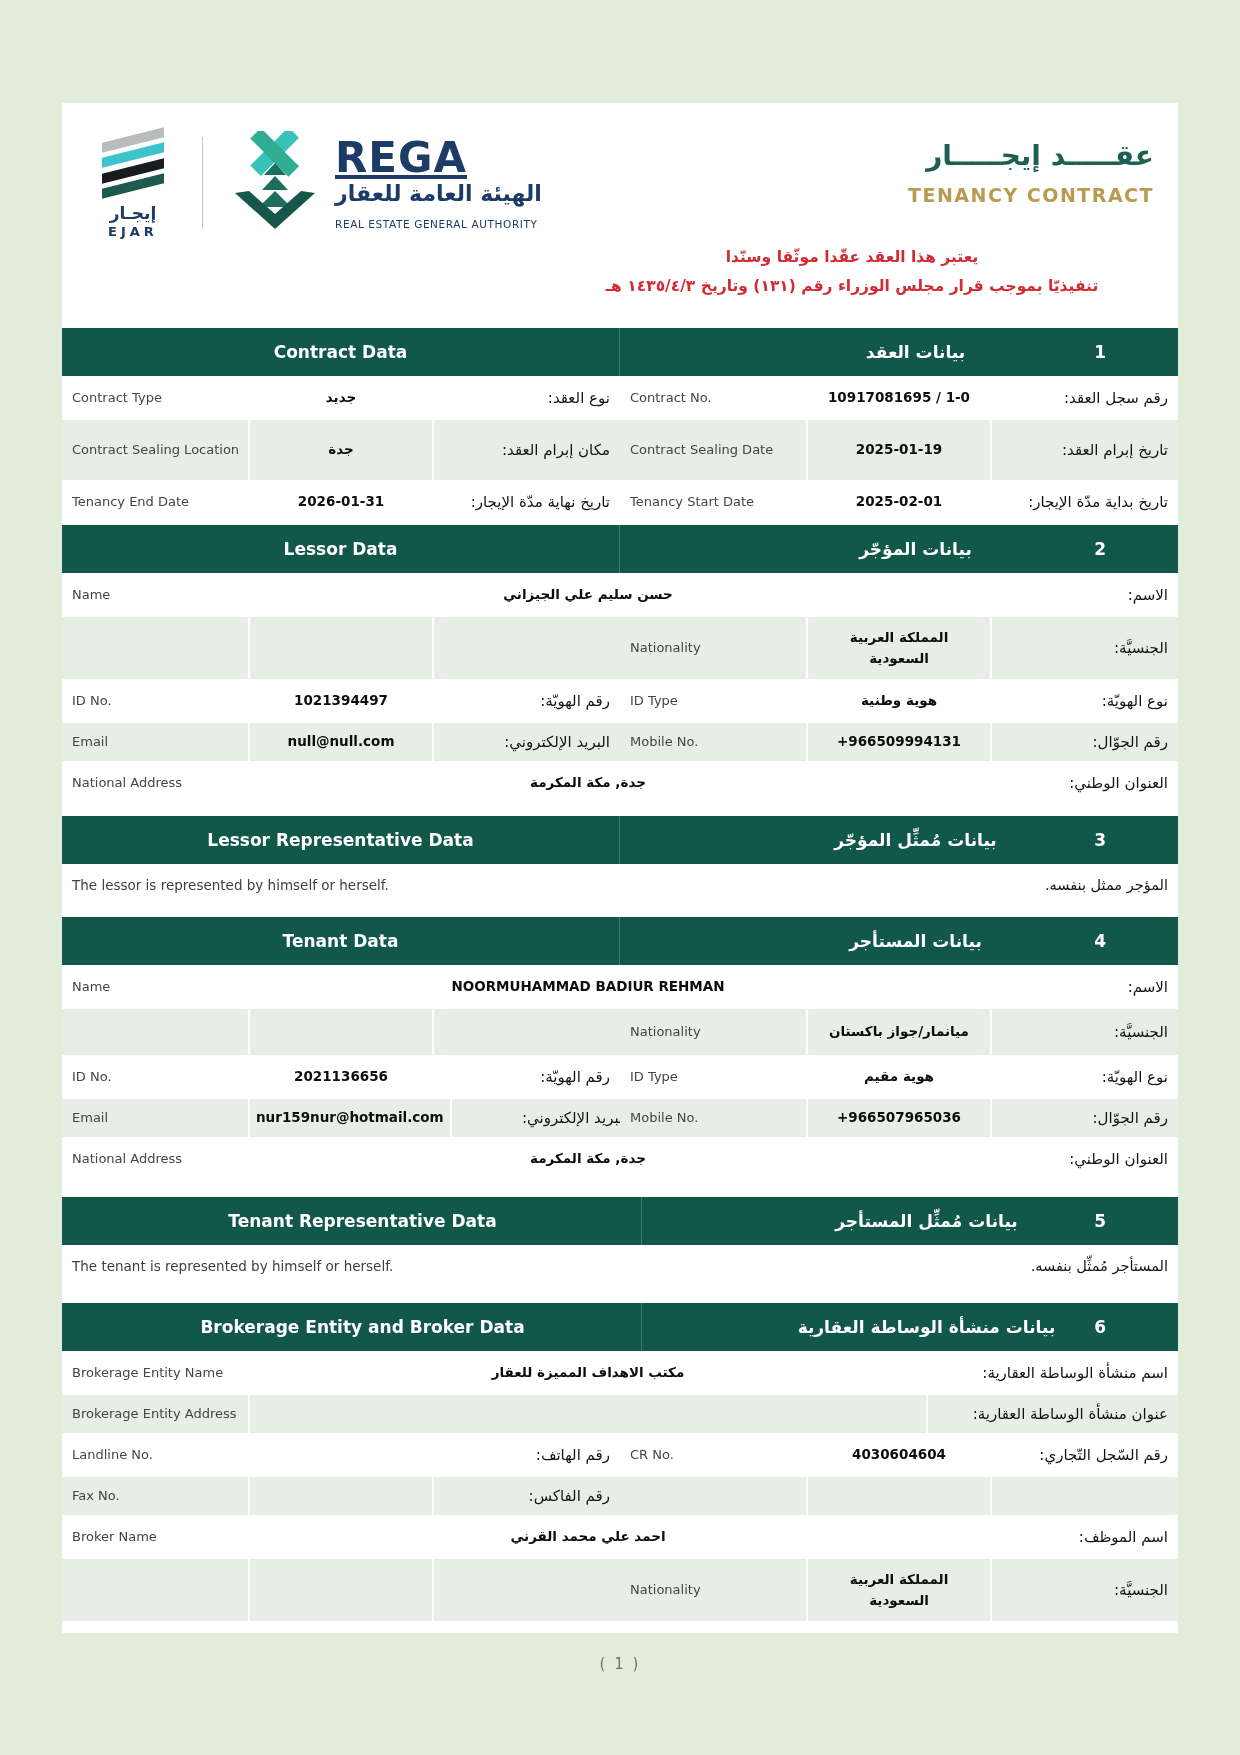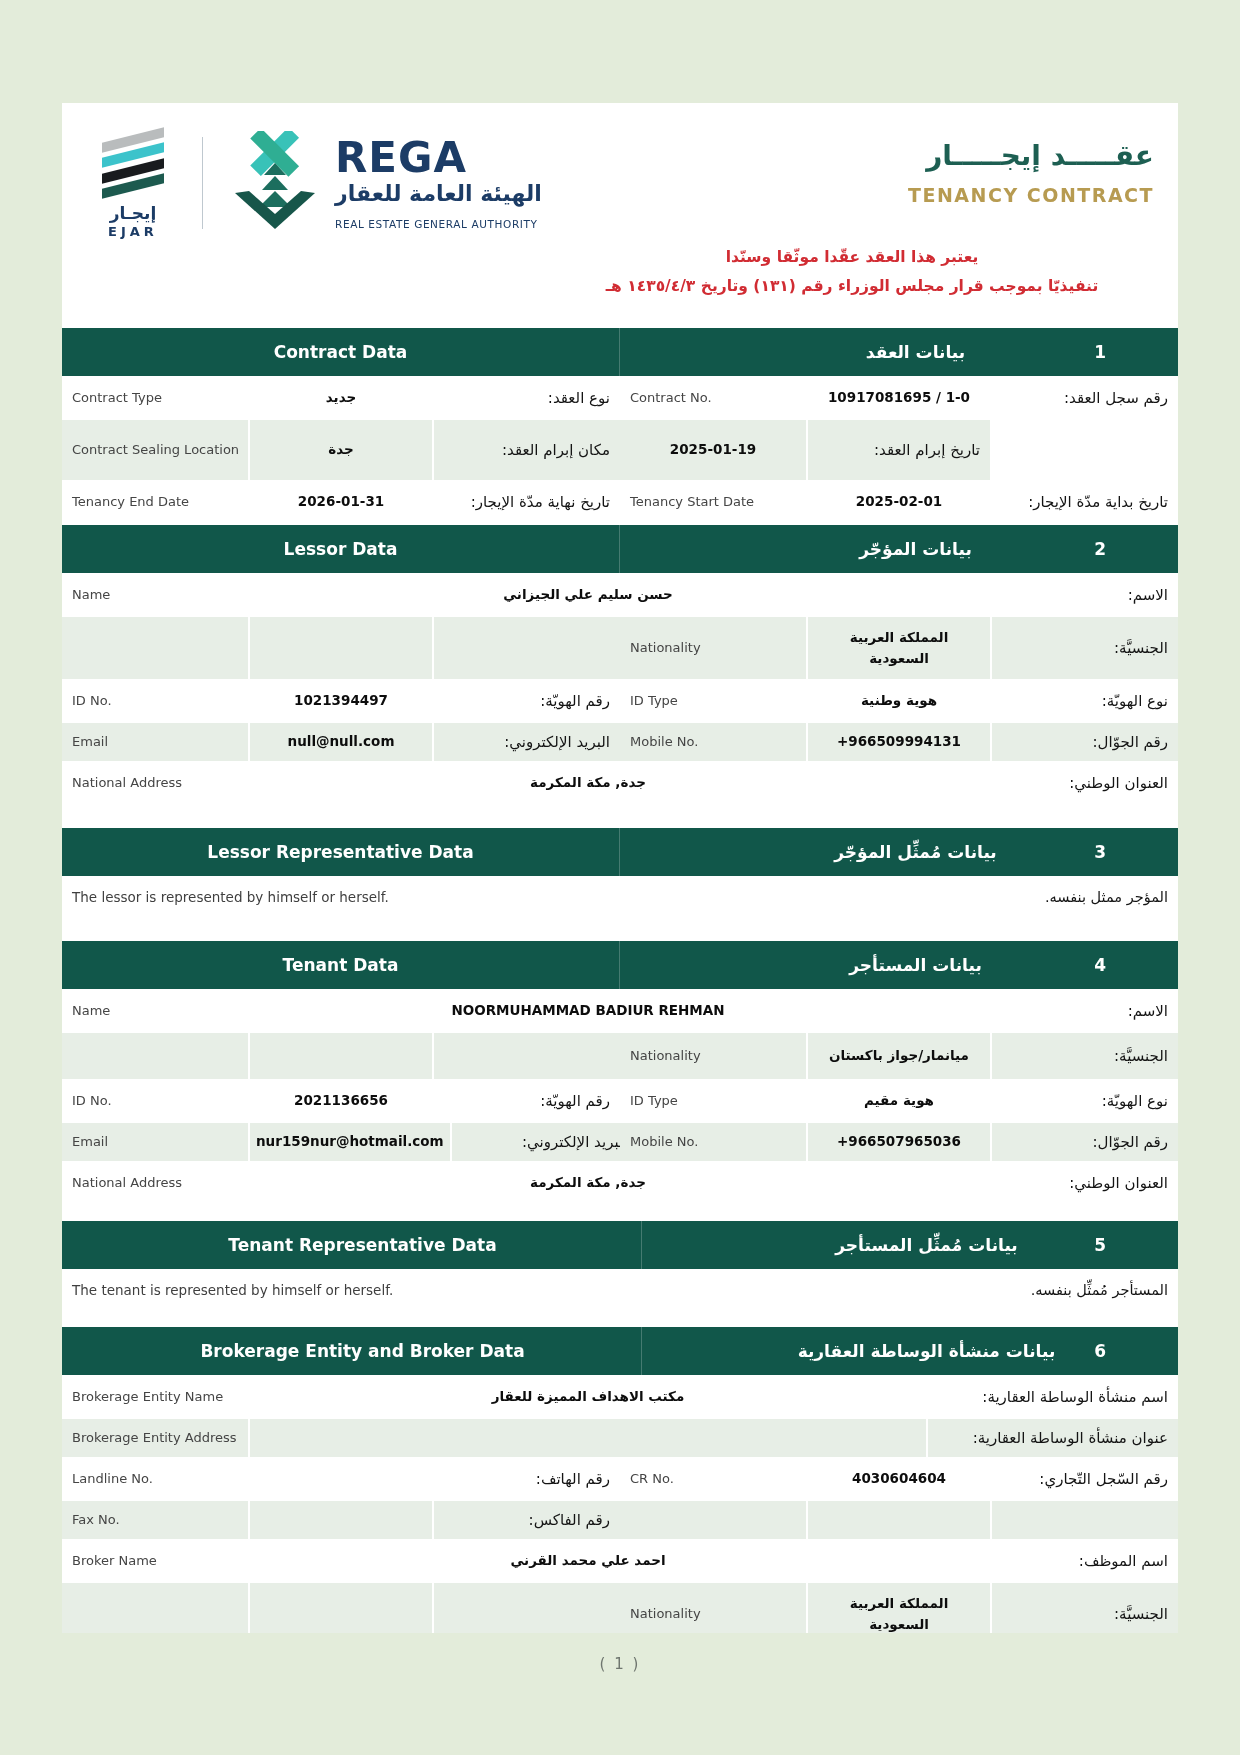--- a/index.html
+++ b/index.html
@@ -24,32 +24,32 @@
   .ejar-stripes i { display:block; height:10px; }
   .ejar-stripes i:nth-child(1){ background:#b9bcbd; }
   .ejar-stripes i:nth-child(2){ background:#3cc3cb; }
   .ejar-stripes i:nth-child(3){ background:#191b1e; }
   .ejar-stripes i:nth-child(4){ background:#1d5a4f; }
   .ejar-ar { color:#1c3c66; font-weight:bold; font-size:17px; margin-top:12px; direction:rtl; }
   .ejar-en { color:#1c3c66; font-weight:bold; font-size:13px; letter-spacing:4px; margin-top:1px; }
   .vdiv { width:1px; height:92px; background:#8a9aa8; opacity:.55; }
   .rega { display:flex; align-items:center; gap:12px; }
   .rega-txt { display:flex; flex-direction:column; }
-  .rega-word { font-size:42px; font-weight:bold; color:#1c3c66; line-height:1; letter-spacing:1px; }
+  .rega-word { font-size:42px; font-weight:bold; color:#1c3c66; line-height:1; letter-spacing:1px;text-decoration:underline; }
   .rega-ar { font-size:22px; font-weight:bold; color:#1c3c66; direction:rtl; margin-top:2px; text-align:left; }
   .rega-en { font-size:10.5px; color:#1c3c66; letter-spacing:.6px; margin-top:12px; white-space:nowrap; }
   .titles { padding-top:12px; padding-right:8px; }
   .title-ar { color:#1d5f52; font-size:28px; font-weight:bold; direction:rtl; }
   .title-en { color:#b79b51; font-size:19px; font-weight:bold; letter-spacing:1.5px; margin-top:12px; }
   .rednote { direction:rtl; text-align:center; color:#d12c33; font-weight:bold; font-size:15.5px; line-height:1.9; width:640px; margin:4px 6px 0 auto; }
 
   
   .sec { display:flex; background:#11574a; color:#fff; height:48px; margin-top:4px;gap:33px; }
   .sec.s1 { margin-top:26px; }
-  .sec.s3, .sec.s4 { margin-top:26px; }
+  .sec.s3, .sec.s4 { margin-top:14px; }
   .sec.s5, .sec.s6 { margin-top:19px;padding-left:22px; }
   .sec-en { width:558px; display:flex; align-items:center; justify-content:center; font-weight:bold; font-size:17px; border-right:1px solid rgba(255,255,255,.22); }
   .sec-right { flex:1; position:relative; display:flex; align-items:center; justify-content:center; }
   .sec-ar { font-weight:bold; font-size:17px; direction:rtl; }
   .sec-num { position:absolute; right:72px; top:50%; transform:translateY(-50%); font-weight:bold; font-size:17px; }
 
   
   .row { display:flex; margin-top:3px; min-height:38px; }
   .half { width:558px; display:grid; grid-template-columns:186px 1fr 186px; column-gap:2px; }
   .rowf { display:grid; grid-template-columns:186px 1fr 250px; column-gap:2px; margin-top:3px; min-height:38px; }
@@ -132,20 +132,21 @@
       <div class="c c-ar">رقم سجل العقد:</div>
     </div>
   </div>
   <div class="row g h60">
     <div class="half">
       <div class="c c-en">Contract Sealing Location</div>
       <div class="c c-val">جدة</div>
       <div class="c c-ar">مكان إبرام العقد:</div>
     </div>
     <div class="half">
+      <div class="c c-en">Contract Sealing Date</div>
       <div class="c c-val">2025-01-19</div>
       <div class="c c-ar">تاريخ إبرام العقد:</div>
     </div>
   </div>
   <div class="row">
     <div class="half">
       <div class="c c-en">Tenancy End Date</div>
       <div class="c c-val">2026-01-31</div>
       <div class="c c-ar">تاريخ نهاية مدّة الإيجار:</div>
     </div>

